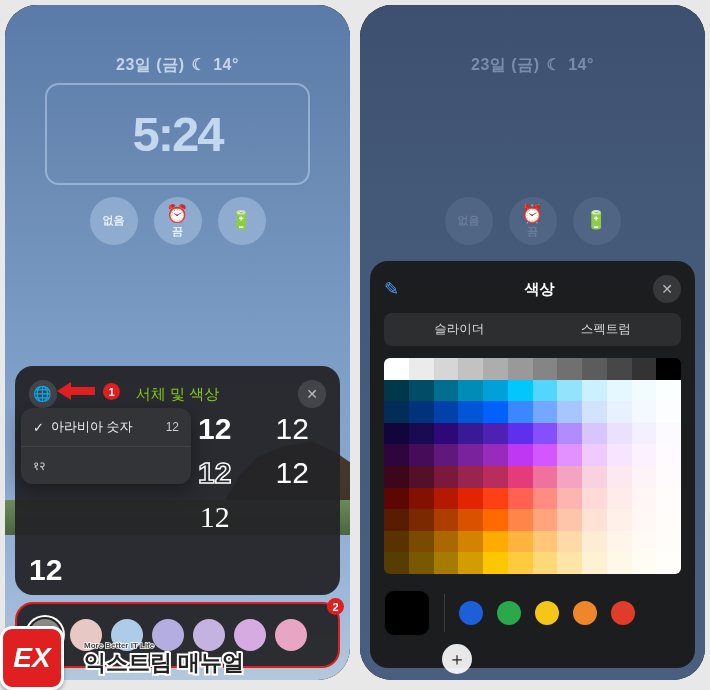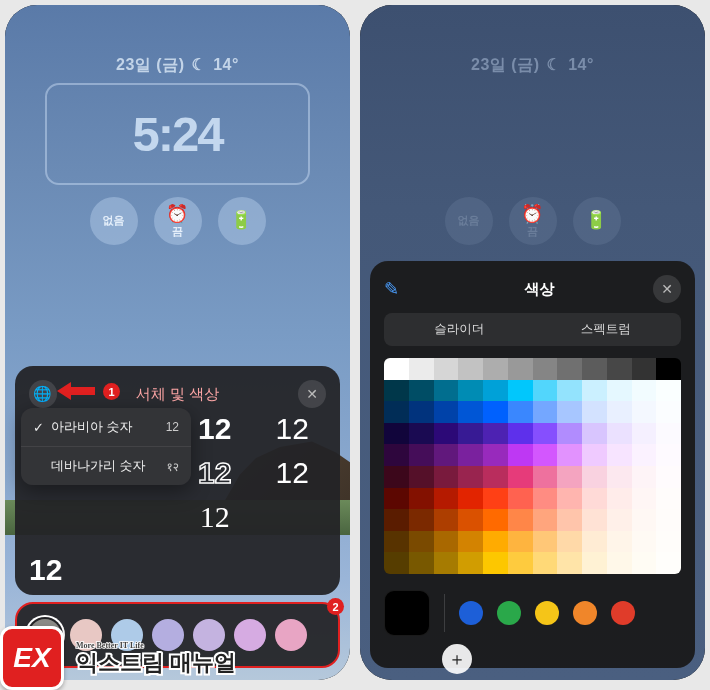--- a/index.html
+++ b/index.html
@@ -151,21 +151,21 @@
     background: rgba(255,255,255,0.12);
     display: flex;
     align-items: center;
     justify-content: center;
     font-size: 15px;
     position: relative;
   }
   .panel-title {
     font-size: 15px;
     font-weight: 500;
-    color: #fca5a5;
+    color: #84cc16;
   }
   .close-btn {
     width: 28px;
     height: 28px;
     border-radius: 50%;
     background: rgba(255,255,255,0.12);
     display: flex;
     align-items: center;
     justify-content: center;
     font-size: 14px;
@@ -395,21 +395,21 @@
     justify-content: center;
     margin-left: 58px;
   }
   
   .watermark {
     position: absolute;
     left: 0;
     bottom: 0;
     display: flex;
     align-items: center;
-    gap: 12px;
+    gap: 20px;
     z-index: 100;
   }
   .wm-badge {
     width: 58px;
     height: 58px;
     background: #e02020;
     border: 3px solid #fff;
     border-radius: 12px;
     display: flex;
     align-items: center;
@@ -425,21 +425,20 @@
     flex-direction:column;
     line-height:1;
   }
   .wm-sub {
     font-size: 8px;
     color: #444;
     font-weight: 600;
     -webkit-text-stroke: 1.5px #fff;
     paint-order: stroke fill;
     margin-bottom:2px;
-    font-family:Liberation Serif, serif;
   }
   .wm-main {
     font-size: 22px;
     font-weight: 900;
     color: #222;
     -webkit-text-stroke: 4px #fff;
     paint-order: stroke fill;
   }
 </style>
 </head>
@@ -495,24 +494,20 @@
 
       <div class="dropdown">
         <div class="dd-item">
           <span style="display:flex;align-items:center;">
             <span class="check">✓</span>
             <span>아라비아 숫자</span>
           </span>
           <span class="sample">12</span>
         </div>
         <div class="dd-item">
-          <span style="display:flex;align-items:center;">
-            <span class="check"> </span>
-            <span>데바나가리 숫자</span>
-          </span>
           <span class="sample">१२</span>
         </div>
       </div>
 
       <div class="font-grid">
         <div class="font-cell">12</div>
         <div class="font-cell thin">12</div>
         <div class="font-cell outline">12</div>
         <div class="font-cell thin">12</div>
         <div class="font-cell serif">12</div>

